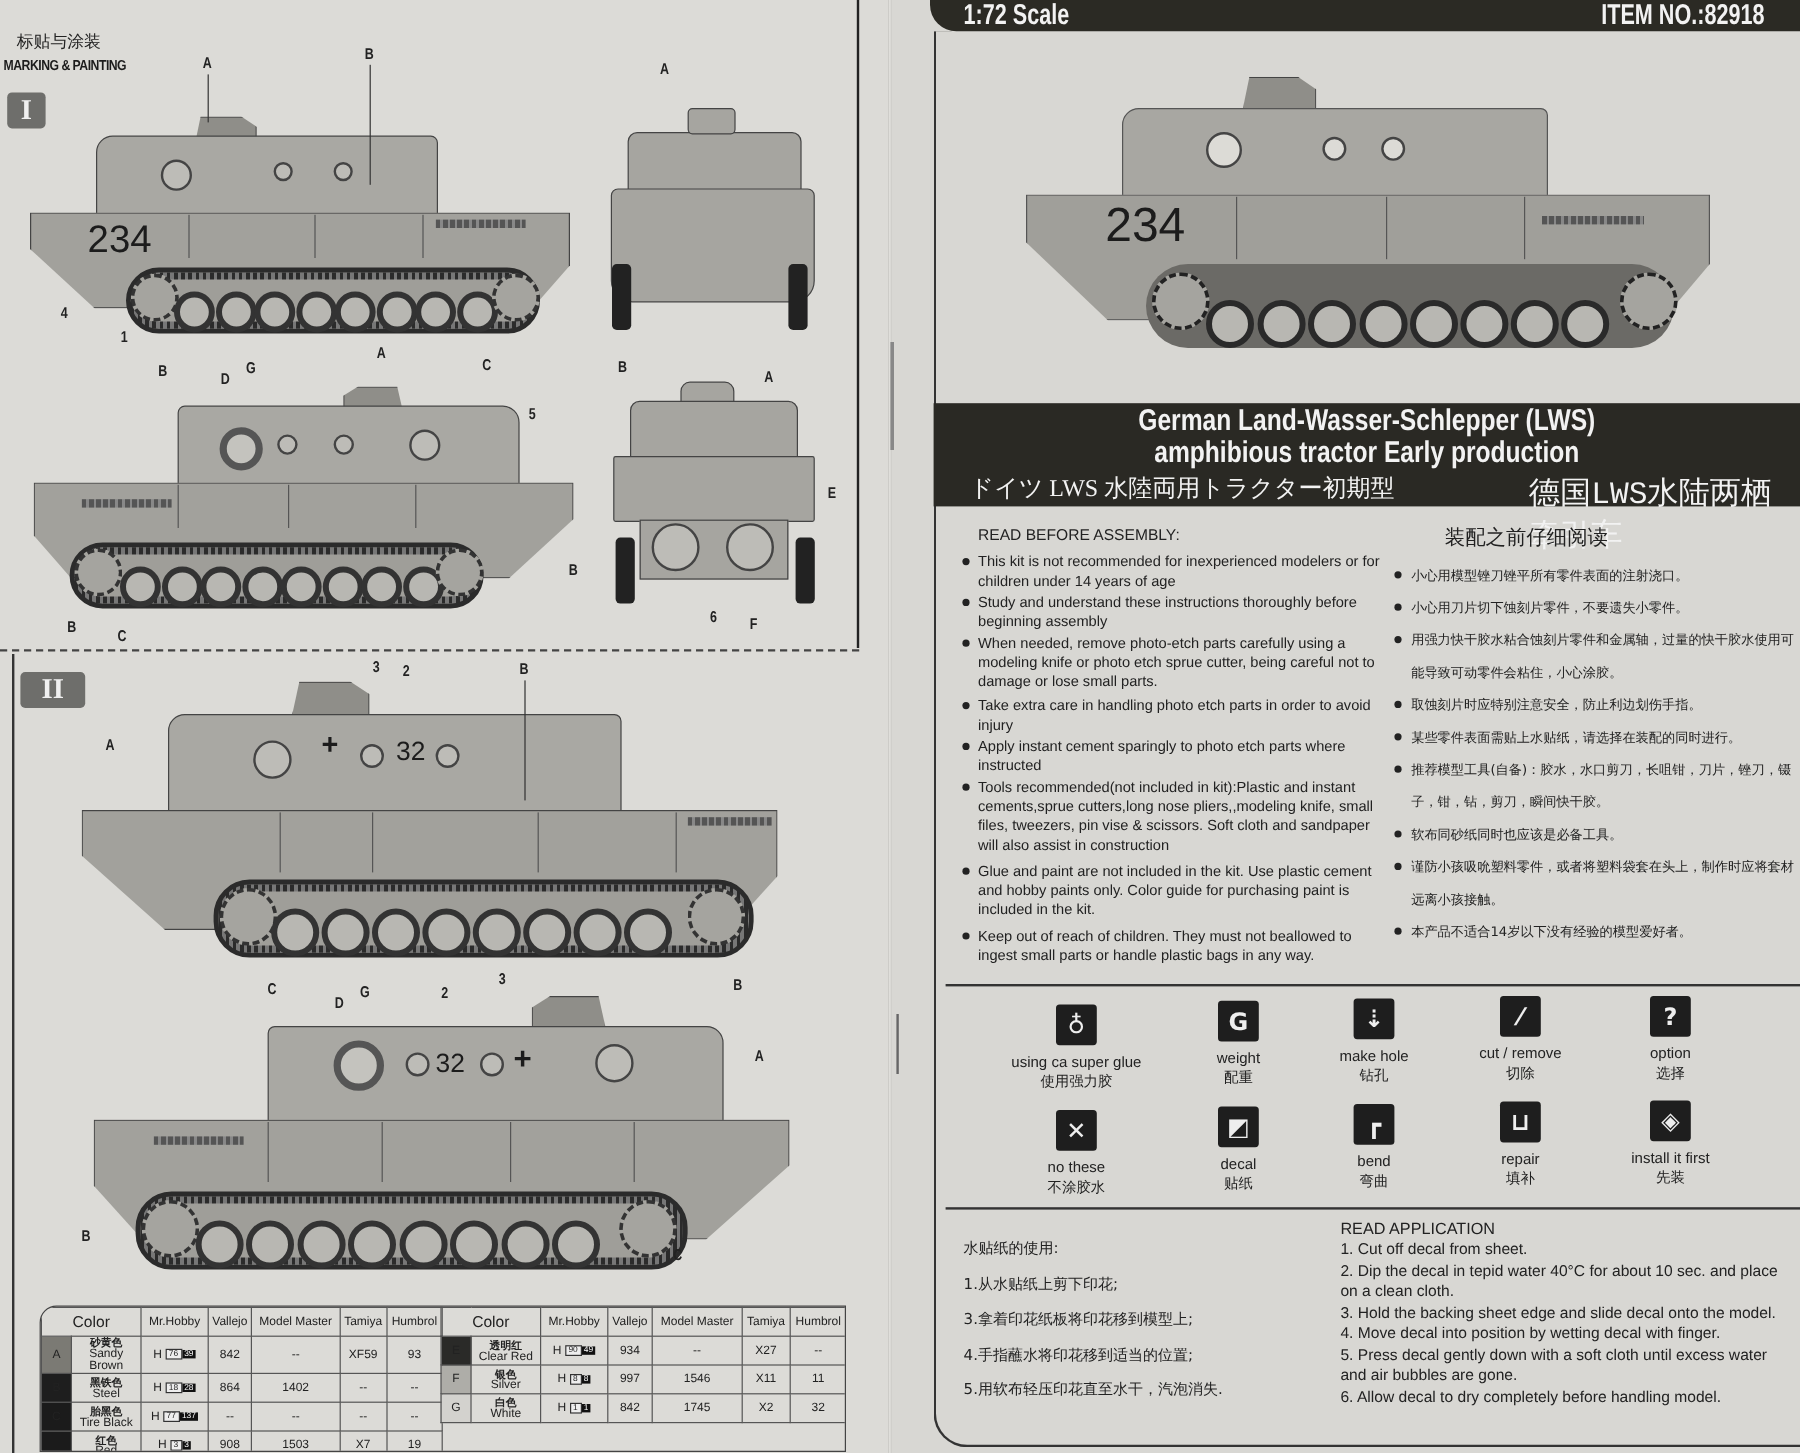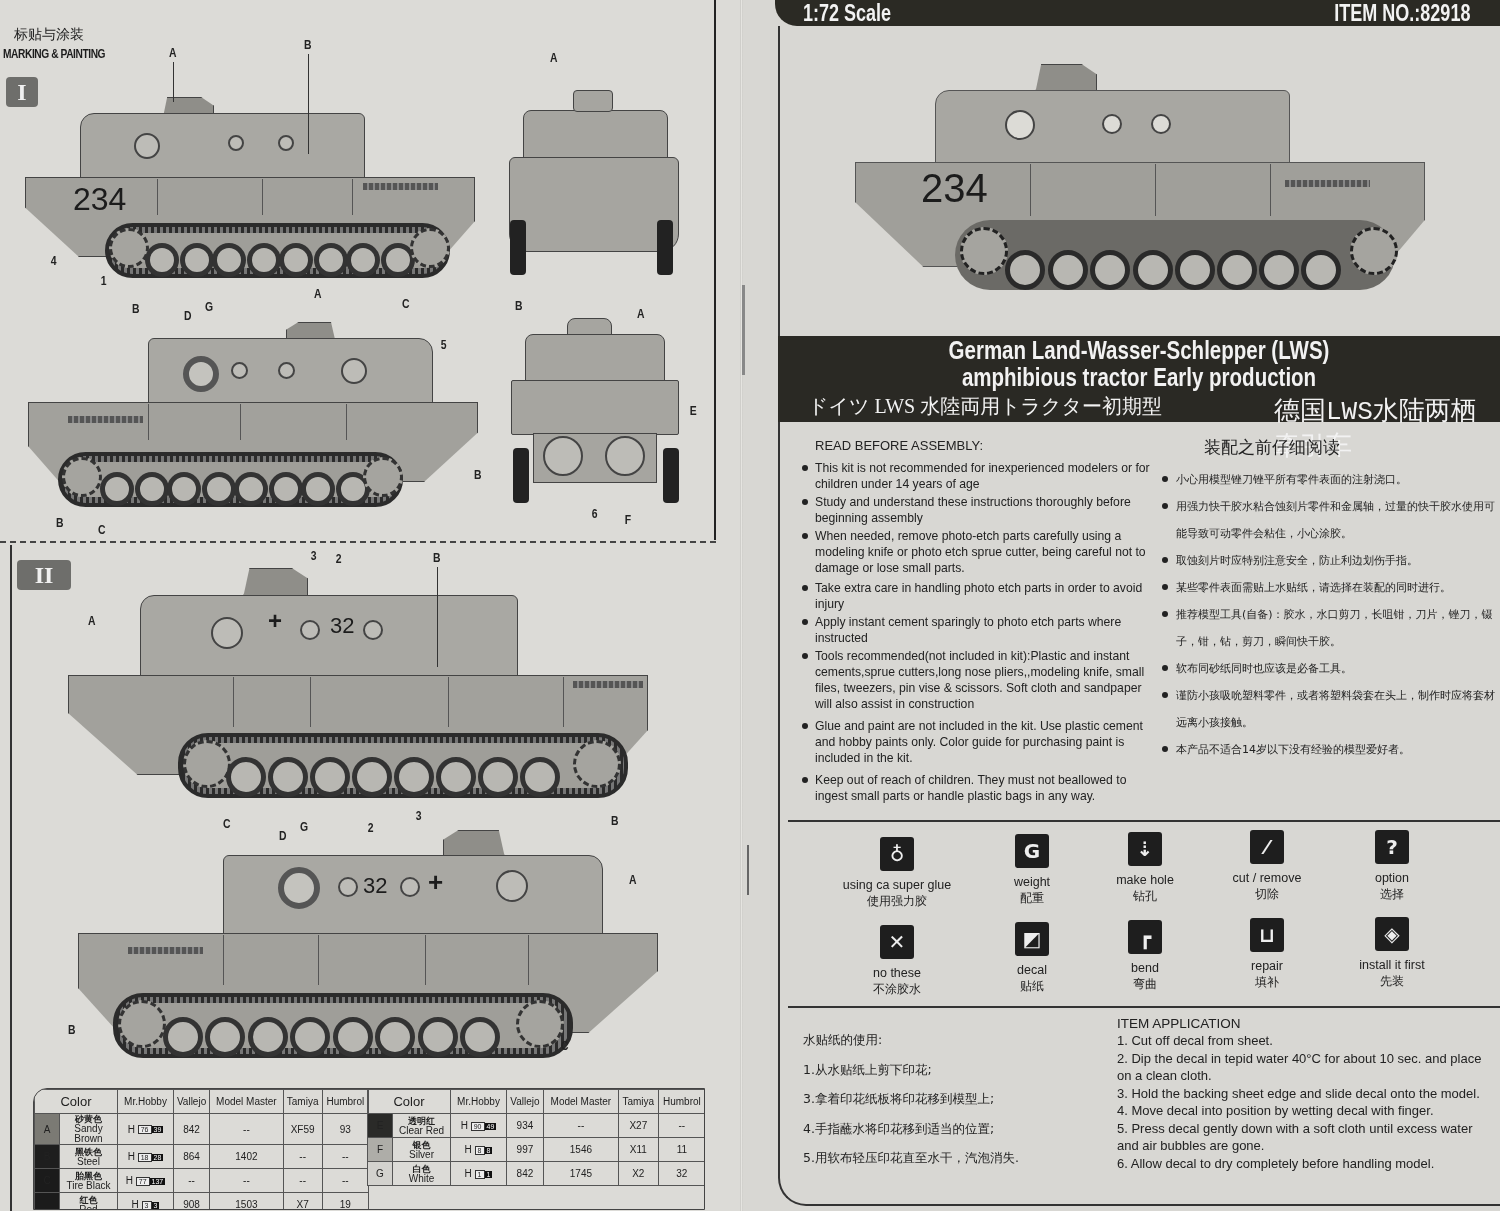--- a/index.html
+++ b/index.html
@@ -400,20 +400,21 @@
   <li style="margin-bottom:4px">When needed, remove photo-etch parts carefully using a modeling knife or photo etch sprue cutter, being careful not to damage or lose small parts.</li>
   <li>Take extra care in handling photo etch parts in order to avoid injury</li>
   <li>Apply instant cement sparingly to photo etch parts where instructed</li>
   <li style="margin-bottom:6px">Tools recommended(not included in kit):Plastic and instant cements,sprue cutters,long nose pliers,,modeling knife, small files, tweezers, pin vise &amp; scissors. Soft cloth and sandpaper will also assist in construction</li>
   <li style="margin-bottom:6px">Glue and paint are not included in the kit. Use plastic cement and hobby paints only. Color guide for purchasing paint is included in the kit.</li>
   <li>Keep out of reach of children. They must not beallowed to ingest small parts or handle plastic bags in any way.</li>
 </ul>
 
 <ul class="rules-cn">
   <li>小心用模型锉刀锉平所有零件表面的注射浇口。</li>
+  <li>小心用刀片切下蚀刻片零件，不要遗失小零件。</li>
   <li>用强力快干胶水粘合蚀刻片零件和金属轴，过量的快干胶水使用可能导致可动零件会粘住，小心涂胶。</li>
   <li>取蚀刻片时应特别注意安全，防止利边划伤手指。</li>
   <li>某些零件表面需贴上水贴纸，请选择在装配的同时进行。</li>
   <li>推荐模型工具(自备)：胶水，水口剪刀，长咀钳，刀片，锉刀，镊子，钳，钻，剪刀，瞬间快干胶。</li>
   <li>软布同砂纸同时也应该是必备工具。</li>
   <li>谨防小孩吸吮塑料零件，或者将塑料袋套在头上，制作时应将套材远离小孩接触。</li>
   <li>本产品不适合14岁以下没有经验的模型爱好者。</li>
 </ul>
 
 <div class="icons-box">
@@ -470,21 +471,21 @@
 </div>
 
 <ul class="decal-cn">
   <li>水贴纸的使用:</li>
   <li>1.从水贴纸上剪下印花;</li>
   <li>3.拿着印花纸板将印花移到模型上;</li>
   <li>4.手指蘸水将印花移到适当的位置;</li>
   <li>5.用软布轻压印花直至水干，汽泡消失.</li>
 </ul>
 <div class="decal-en">
-  <div class="h">ITEM APPLICATION</div>
+  <div class="h">READ APPLICATION</div>
   <ul>
     <li>1. Cut off decal from sheet.</li>
     <li>2. Dip the decal in tepid water 40°C for about 10 sec. and place on a clean cloth.</li>
     <li>3. Hold the backing sheet edge and slide decal onto the model.</li>
     <li>4. Move decal into position by wetting decal with finger.</li>
     <li>5. Press decal gently down with a soft cloth until excess water and air bubbles are gone.</li>
     <li>6. Allow decal to dry completely before handling model.</li>
   </ul>
 </div>
 

